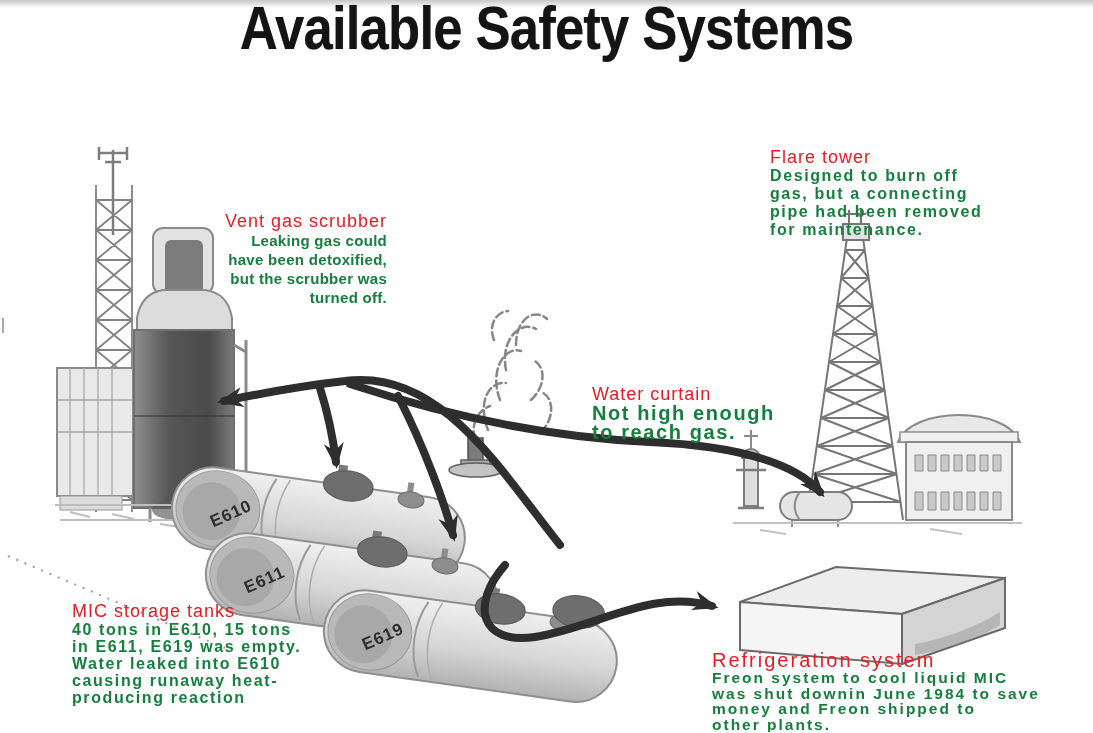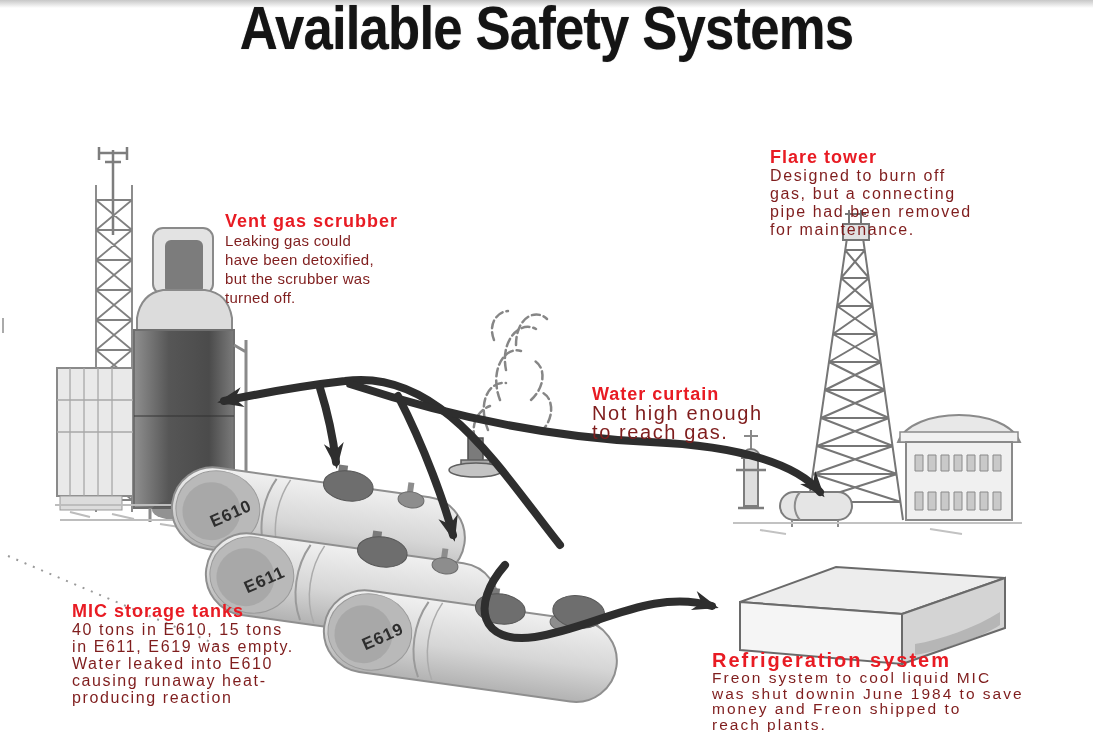--- a/index.html
+++ b/index.html
@@ -12,26 +12,26 @@
     background:linear-gradient(#c7c7c7,#ffffff);
   }
   .slide-title{
     position:absolute;top:-6px;left:0;width:1093px;text-align:center;
     font-size:62px;line-height:68px;font-weight:700;color:#141414;
     transform:scaleX(.85);letter-spacing:-1px;
     text-shadow:0 0 1px rgba(0,0,0,.45);
   }
   .annotation{position:absolute;}
   .ann-heading{
-    font-weight:700;color:#e81b23;font-size:18px;line-height:19px;
+    font-weight:400;color:#e81b23;font-size:18px;line-height:19px;
     letter-spacing:1px;white-space:nowrap;
   }
-  .ann-line{font-weight:400;color:#7f1d1d;white-space:nowrap;}
+  .ann-line{font-weight:700;color:#15803d;white-space:nowrap;}
   .ann-vent   {left:207px;top:212px;margin-left:18px;}
-  .ann-vent   .ann-line{font-size:15px;line-height:19px;letter-spacing:.3px;}
+  .ann-vent   .ann-line{font-size:15px;line-height:19px;letter-spacing:.3px;text-align:right;}
   .ann-flare  {left:770px;top:148px;}
   .ann-flare  .ann-line{font-size:16px;line-height:18px;letter-spacing:1.6px;}
   .ann-water  {left:592px;top:350px;margin-top:35px;}
   .ann-water  .ann-line{font-size:20px;line-height:19px;letter-spacing:1.6px;}
   .ann-mic    {left:72px;top:602px;}
   .ann-mic    .ann-line{font-size:16px;line-height:17px;letter-spacing:1.6px;}
   .ann-refrig {left:712px;top:650px;width:381px;overflow:hidden;}
   .ann-refrig .ann-heading{font-size:20px;line-height:20px;letter-spacing:2px;}
   .ann-refrig .ann-line{font-size:15.5px;line-height:15.5px;letter-spacing:2px;}
   svg.scene{position:absolute;left:0;top:0;}
@@ -217,14 +217,14 @@
   <div class="ann-line">Water leaked into E610</div>
   <div class="ann-line">causing runaway heat-</div>
   <div class="ann-line">producing reaction</div>
 </div>
 
 <div class="annotation ann-refrig">
   <div class="ann-heading">Refrigeration system</div>
   <div class="ann-line">Freon system to cool liquid MIC</div>
   <div class="ann-line">was shut downin June 1984 to save</div>
   <div class="ann-line">money and Freon shipped to</div>
-  <div class="ann-line">reach plants.</div>
+  <div class="ann-line">other plants.</div>
 </div>
 
 </body></html>

